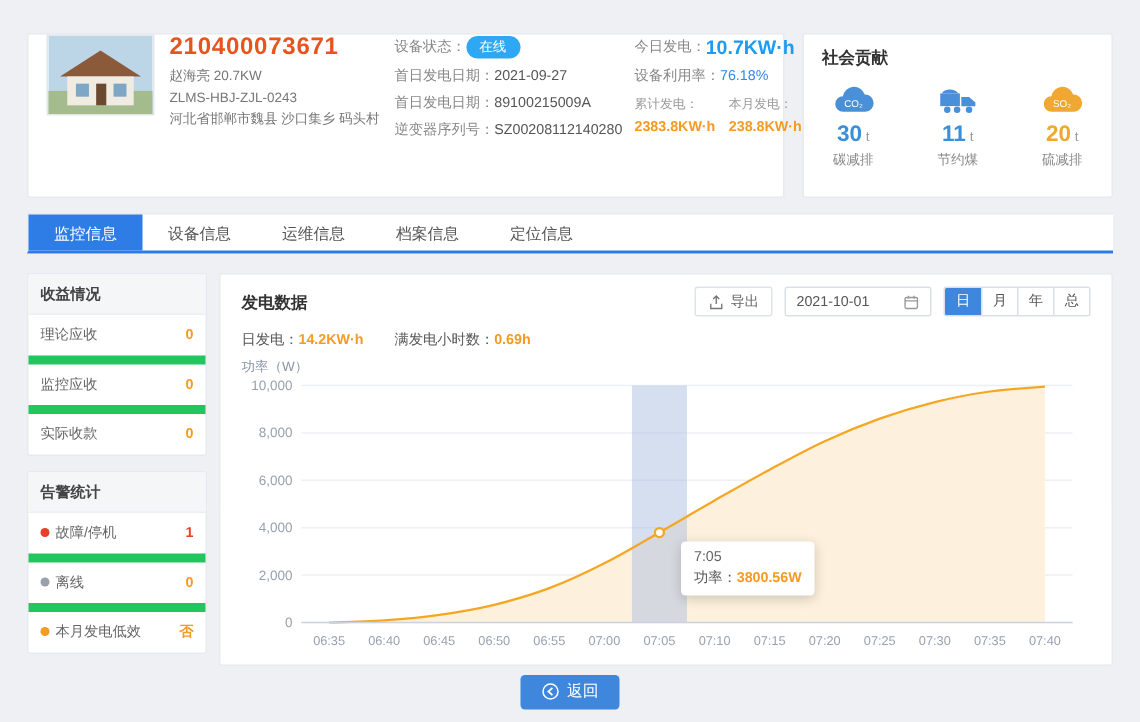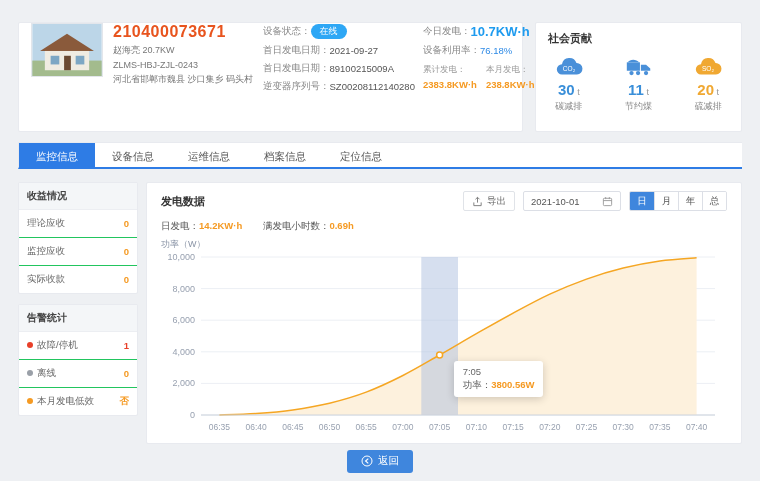--- a/index.html
+++ b/index.html
@@ -31,21 +31,21 @@
   .s-icon { height:26px; }
   .s-num { font-size:15px; font-weight:bold; margin-top:1px; }
   .s-unit { font-size:9px; color:#999; font-weight:normal; }
   .s-label { font-size:9px; color:#888; margin-top:2px; }
   .tabs { display:flex; background:#fff; margin-top:10px; border-bottom:2px solid #2e7ce5; height:27px; border-left:1px solid #e8eaef; border-top:1px solid #e8eaef; }
   .tab { width:76px; text-align:center; line-height:27px; font-size:10.5px; color:#555; cursor:pointer; }
   .tab.active { background:#2e7ce5; color:#fff; }
   .content-row { display:flex; gap:8px; margin-top:13px; }
   .left-col { width:122px; display:flex; flex-direction:column; gap:10px; }
   .side-title { background:#f4f6f8; font-size:10px; font-weight:bold; color:#444; padding:6px 8px; border-bottom:1px solid #eceef2; }
-  .side-row { display:flex; justify-content:space-between; align-items:center; padding:7px 8px; font-size:9.5px; color:#666; border-bottom:1px solid #22c55e; }
+  .side-row { display:flex; justify-content:space-between; align-items:center; padding:7px 8px; font-size:9.5px; color:#666; border-bottom:6px solid #22c55e; }
   .side-row:last-child { border-bottom:none; }
   .side-row .rv { font-weight:bold; }
   .dot { width:6px; height:6px; border-radius:50%; display:inline-block; margin-right:4px; vertical-align:middle; }
   .chart-card { flex:1; height:262px; }
   .chart-header { display:flex; justify-content:space-between; align-items:center; padding:8px 14px 0; }
   .chart-title { font-size:11px; font-weight:bold; color:#333; }
   .chart-controls { display:flex; gap:8px; }
   .export-btn { font-size:9.5px; color:#666; border:1px solid #e0e3e8; border-radius:2px; padding:2px 8px; display:inline-flex; align-items:center; gap:4px; cursor:pointer; background:#fff; }
   .date-picker { border:1px solid #dcdfe6; border-radius:2px; padding:2px 7px; font-size:9.5px; color:#555; display:inline-flex; align-items:center; justify-content:space-between; width:98px; cursor:pointer; background:#fff; }
   .range-tabs { display:flex; border:1px solid #dcdfe6; border-radius:2px; overflow:hidden; }

